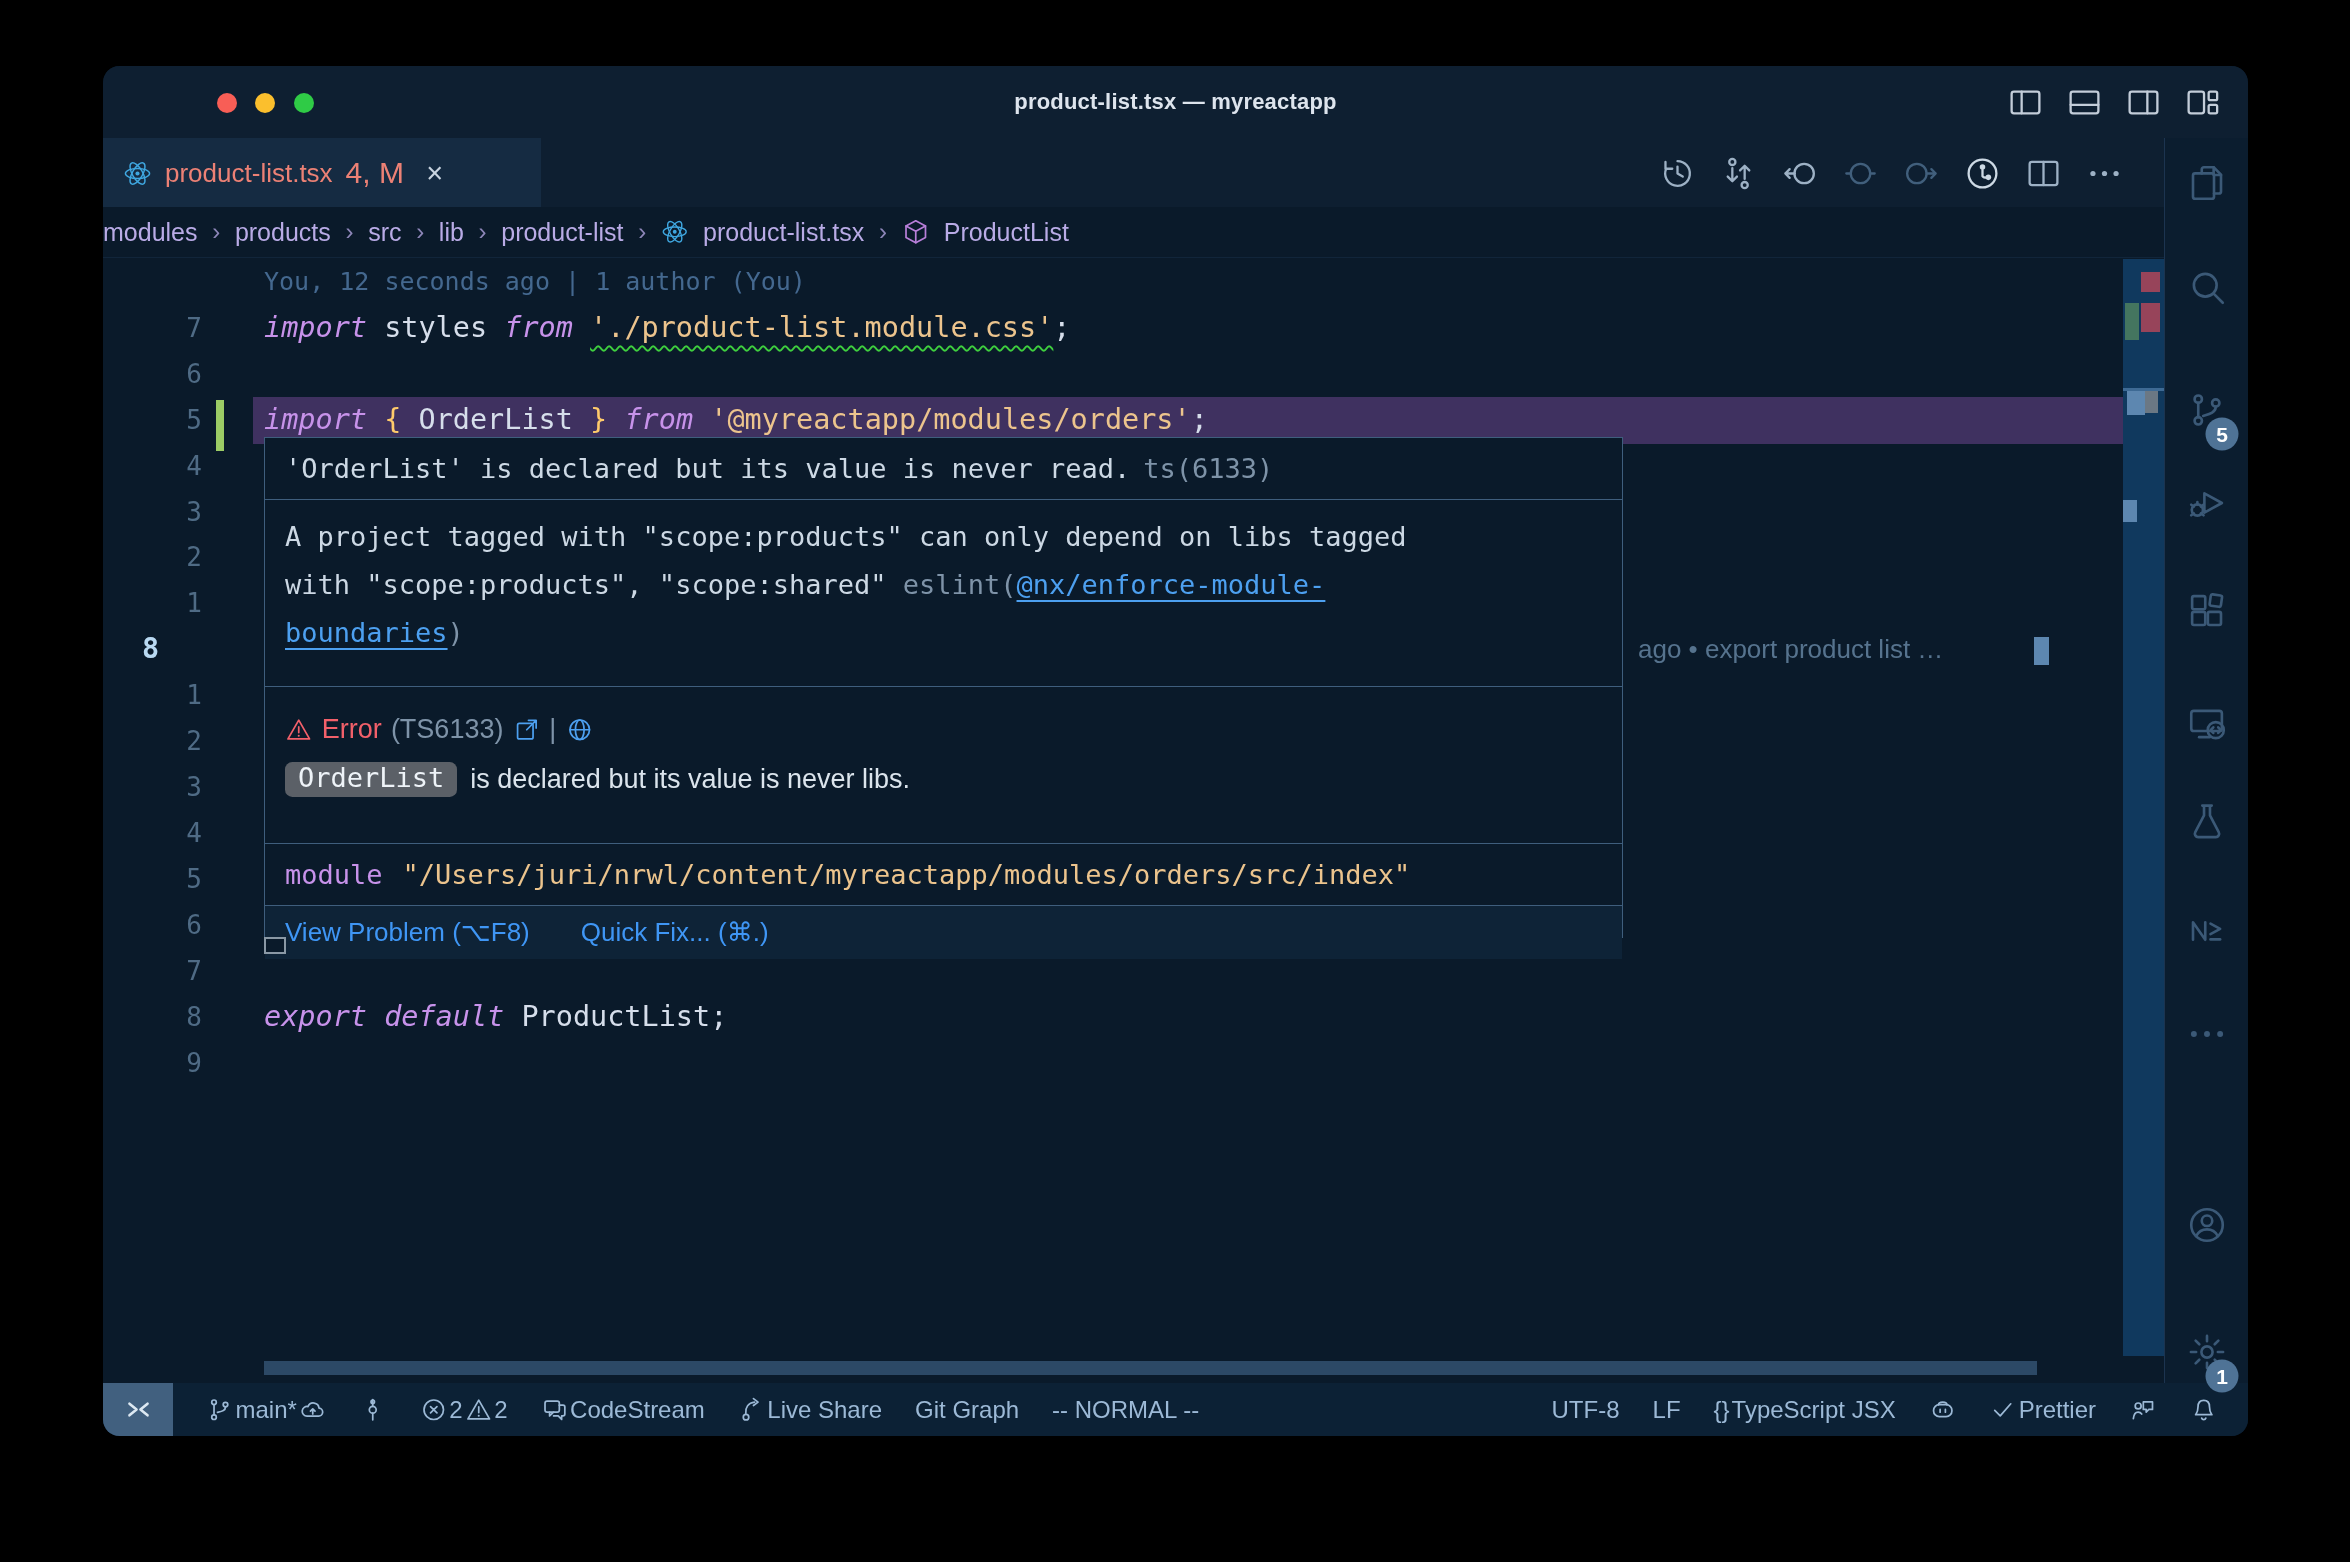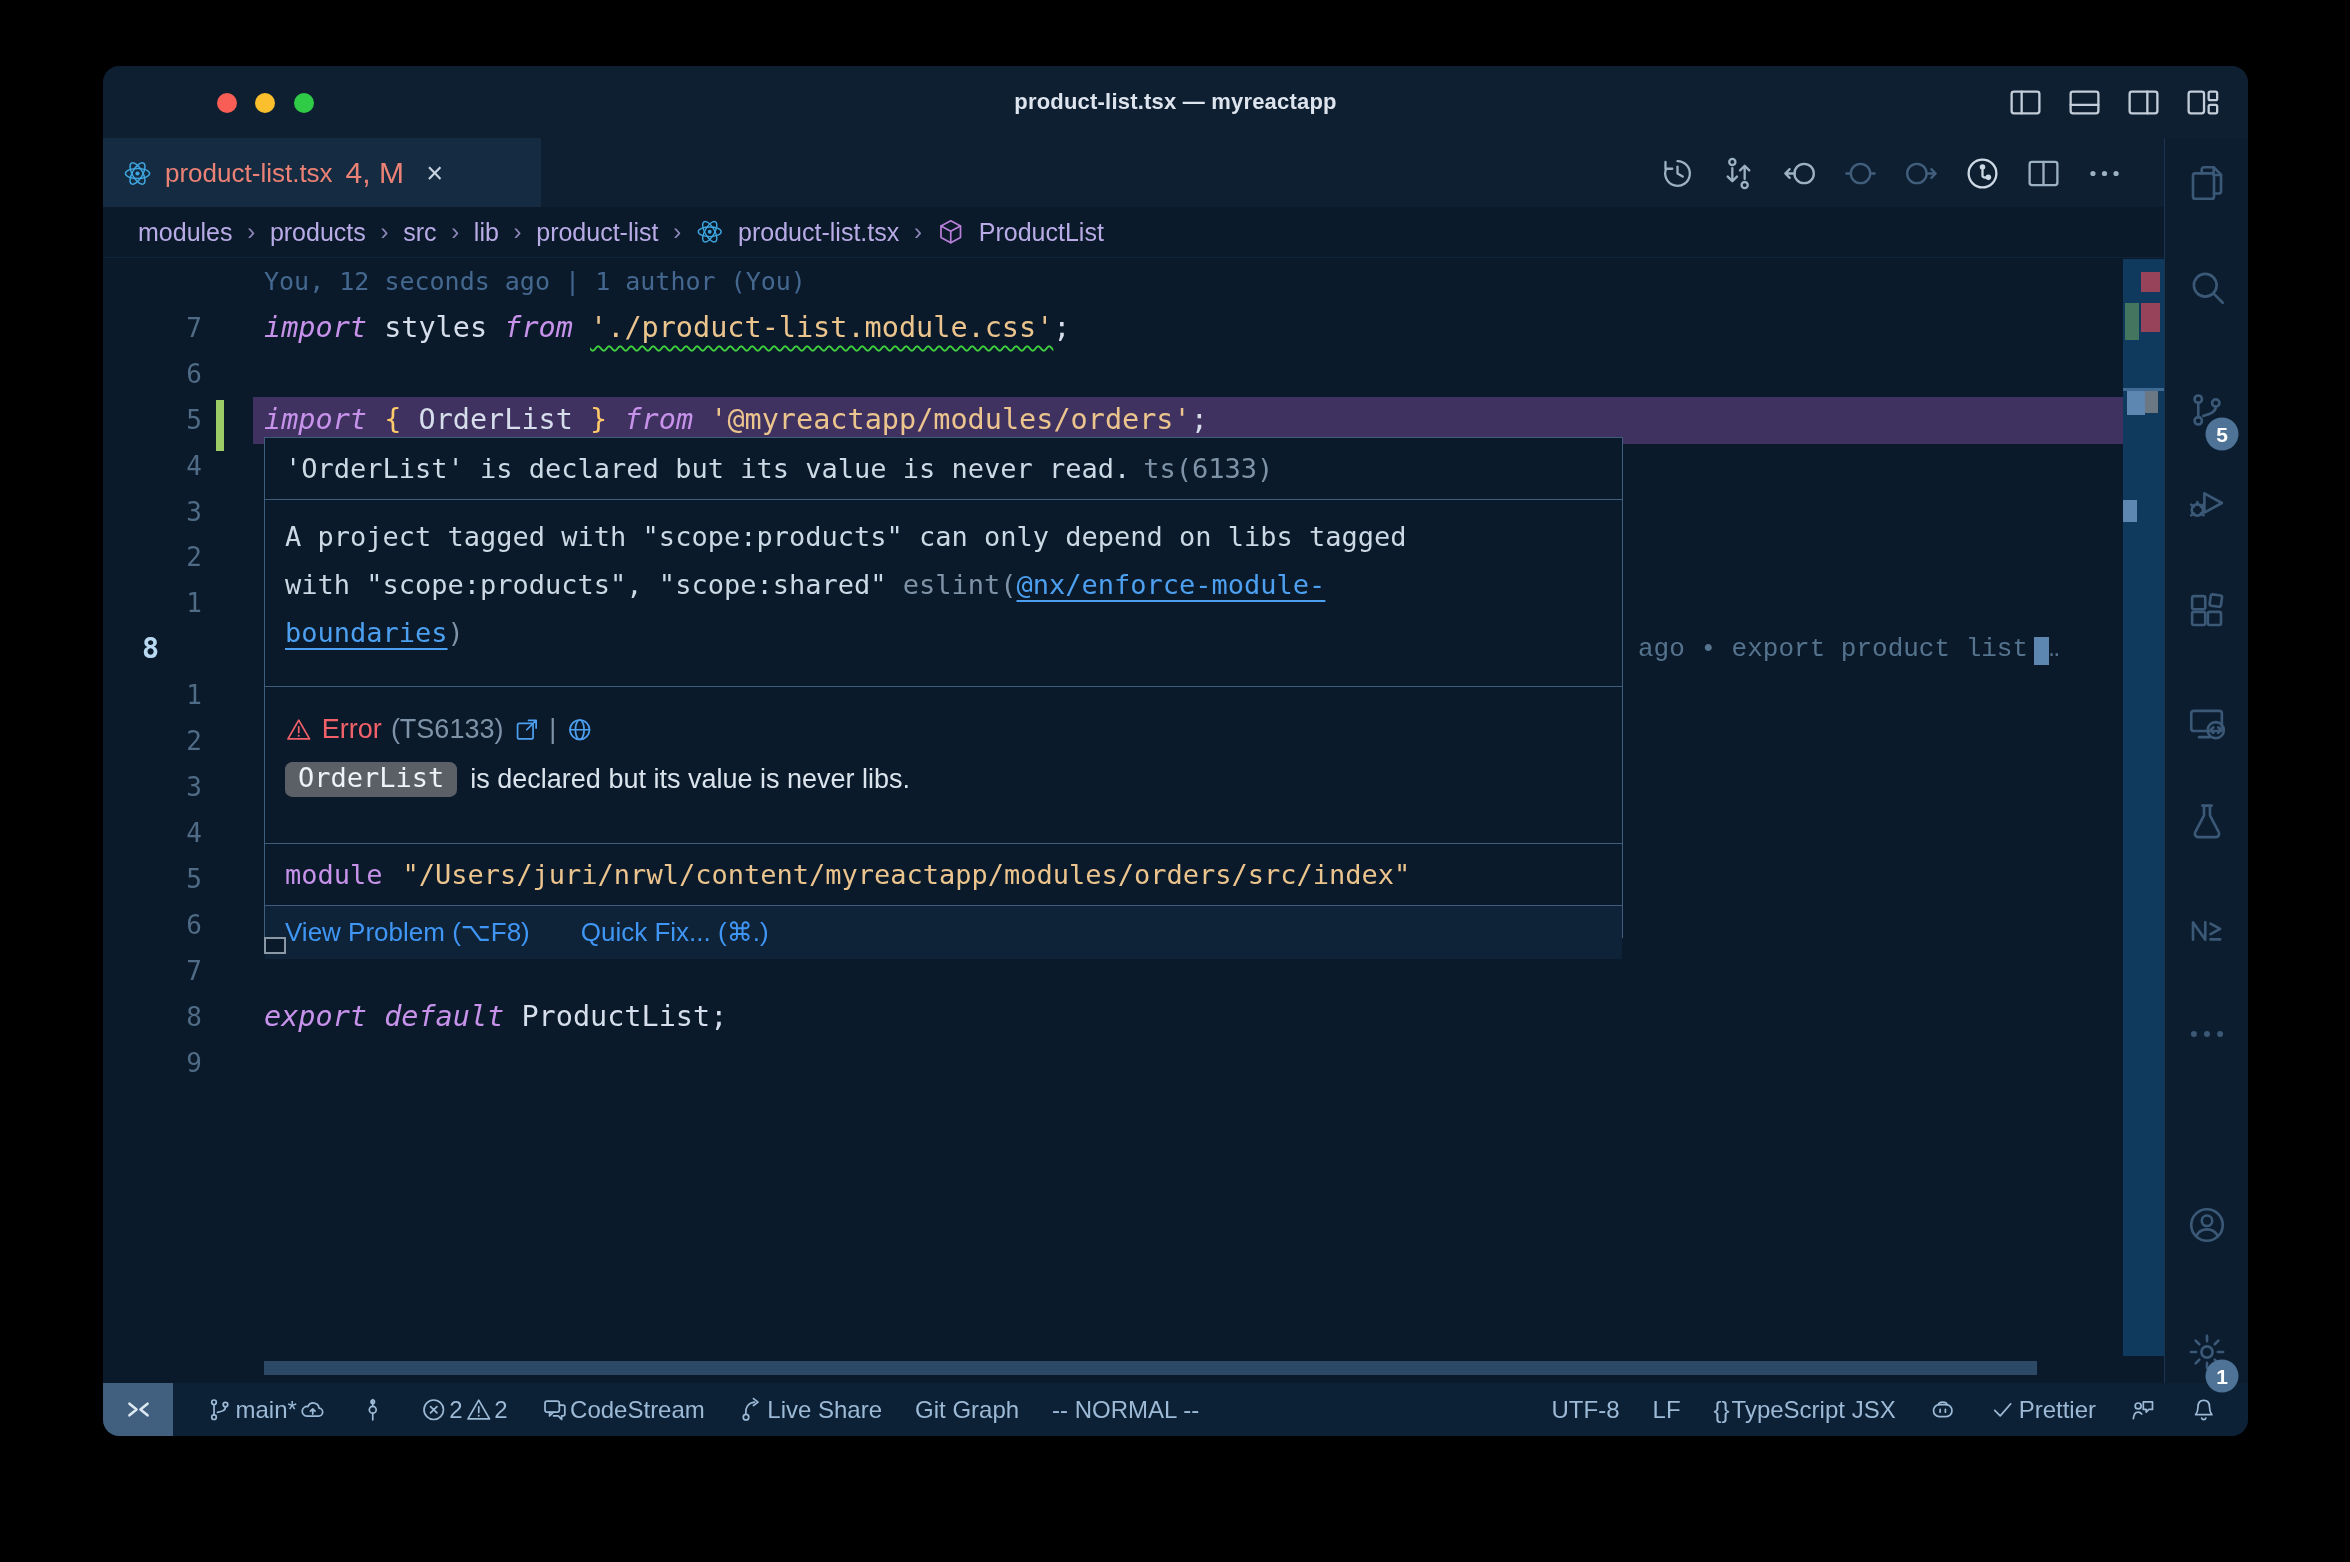--- a/index.html
+++ b/index.html
@@ -27,42 +27,42 @@
   .tab .ic{width:29px;height:29px;color:#3fa7e0;}
   .tab-title{color:#ec8175;font-size:26px;}
   .tab-badge{color:#ec8175;font-size:30px;}
   .tab-close{color:#c9d4e0;font-size:29px;margin-left:9.2px;line-height:1;}
   .ed-actions{margin-left:auto;margin-right:42px;display:flex;align-items:center;gap:24px;}
   .ed-actions .ic{width:37px;height:37px;}
   .ea-br{color:#9db1c5;} .ea-dim{color:#415f7c;} .ea-hot{color:#cdd9e4;stroke-width:2;}
 
   
   .crumbs{position:absolute;left:0;top:141px;width:2062px;height:51px;background:#0a1a2a;
-    display:flex;align-items:center;padding-left:35px;gap:14.7px;color:#b9abe6;font-size:25px;
+    display:flex;align-items:center;gap:14.7px;color:#b9abe6;font-size:25px;
     border-bottom:0.9px solid #11253a;box-sizing:border-box;}
   .crumb-sep{color:#8d86b8;font-size:24px;}
   .crumbs .ic{width:27.5px;height:27.5px;}
 
   
   .editor{position:absolute;left:0;top:193px;width:2062px;height:1124px;background:#0a1a2a;}
   .row{position:absolute;left:0;width:100%;height:46px;}
   .gut{position:absolute;left:0;top:0;width:99px;height:46px;line-height:46px;text-align:right;
     color:#4f6b85;font-size:26px;font-family:"DejaVu Sans Mono",monospace;}
   .gut-cur{width:auto;left:39px;text-align:left;color:#b9d9f2;font-weight:bold;font-size:28.5px;}
   .code{position:absolute;left:161px;top:0;height:46px;line-height:46px;
     font-family:"DejaVu Sans Mono",monospace;font-size:28.5px;color:#d6deeb;}
   .kw{color:#c792ea;font-style:italic;}
   .brace{color:#ffcb6b;}
   .str{color:#ecc48d;}
   .blame{color:#44688f;font-size:25px;}
   .sq{text-decoration:underline wavy #3ecf3e 2.3px;text-underline-offset:8.3px;text-decoration-skip-ink:none;}
   .line-hl{position:absolute;left:150px;top:138px;width:1871px;height:47px;background:#3f3160;}
   .chg-bar{position:absolute;left:113px;top:141px;width:8.3px;height:51px;background:#9ccc65;}
   .inline-blame{position:absolute;left:1535px;top:367px;height:46px;line-height:46px;
-    font-family:Liberation Mono, monospace;font-size:26px;color:#56738e;white-space:nowrap;}
+    font-family:Liberation Sans, sans-serif;font-size:26px;color:#56738e;white-space:nowrap;}
   .cursor-thumb{position:absolute;left:1931px;top:378px;width:14.7px;height:27.5px;background:#5d87b0;}
 
   
   .ruler{position:absolute;left:2020px;top:0;width:41px;height:1097px;background:#10395e;}
   .rm{position:absolute;}
   .hscroll{position:absolute;left:161px;top:1102px;width:1773px;height:13.8px;background:#2c4966;}
 
   
   .popup{position:absolute;left:161px;top:178px;width:1359px;height:501px;background:#0a1a2a;
     border:1.8px solid #3f5e7d;box-sizing:border-box;z-index:5;}

